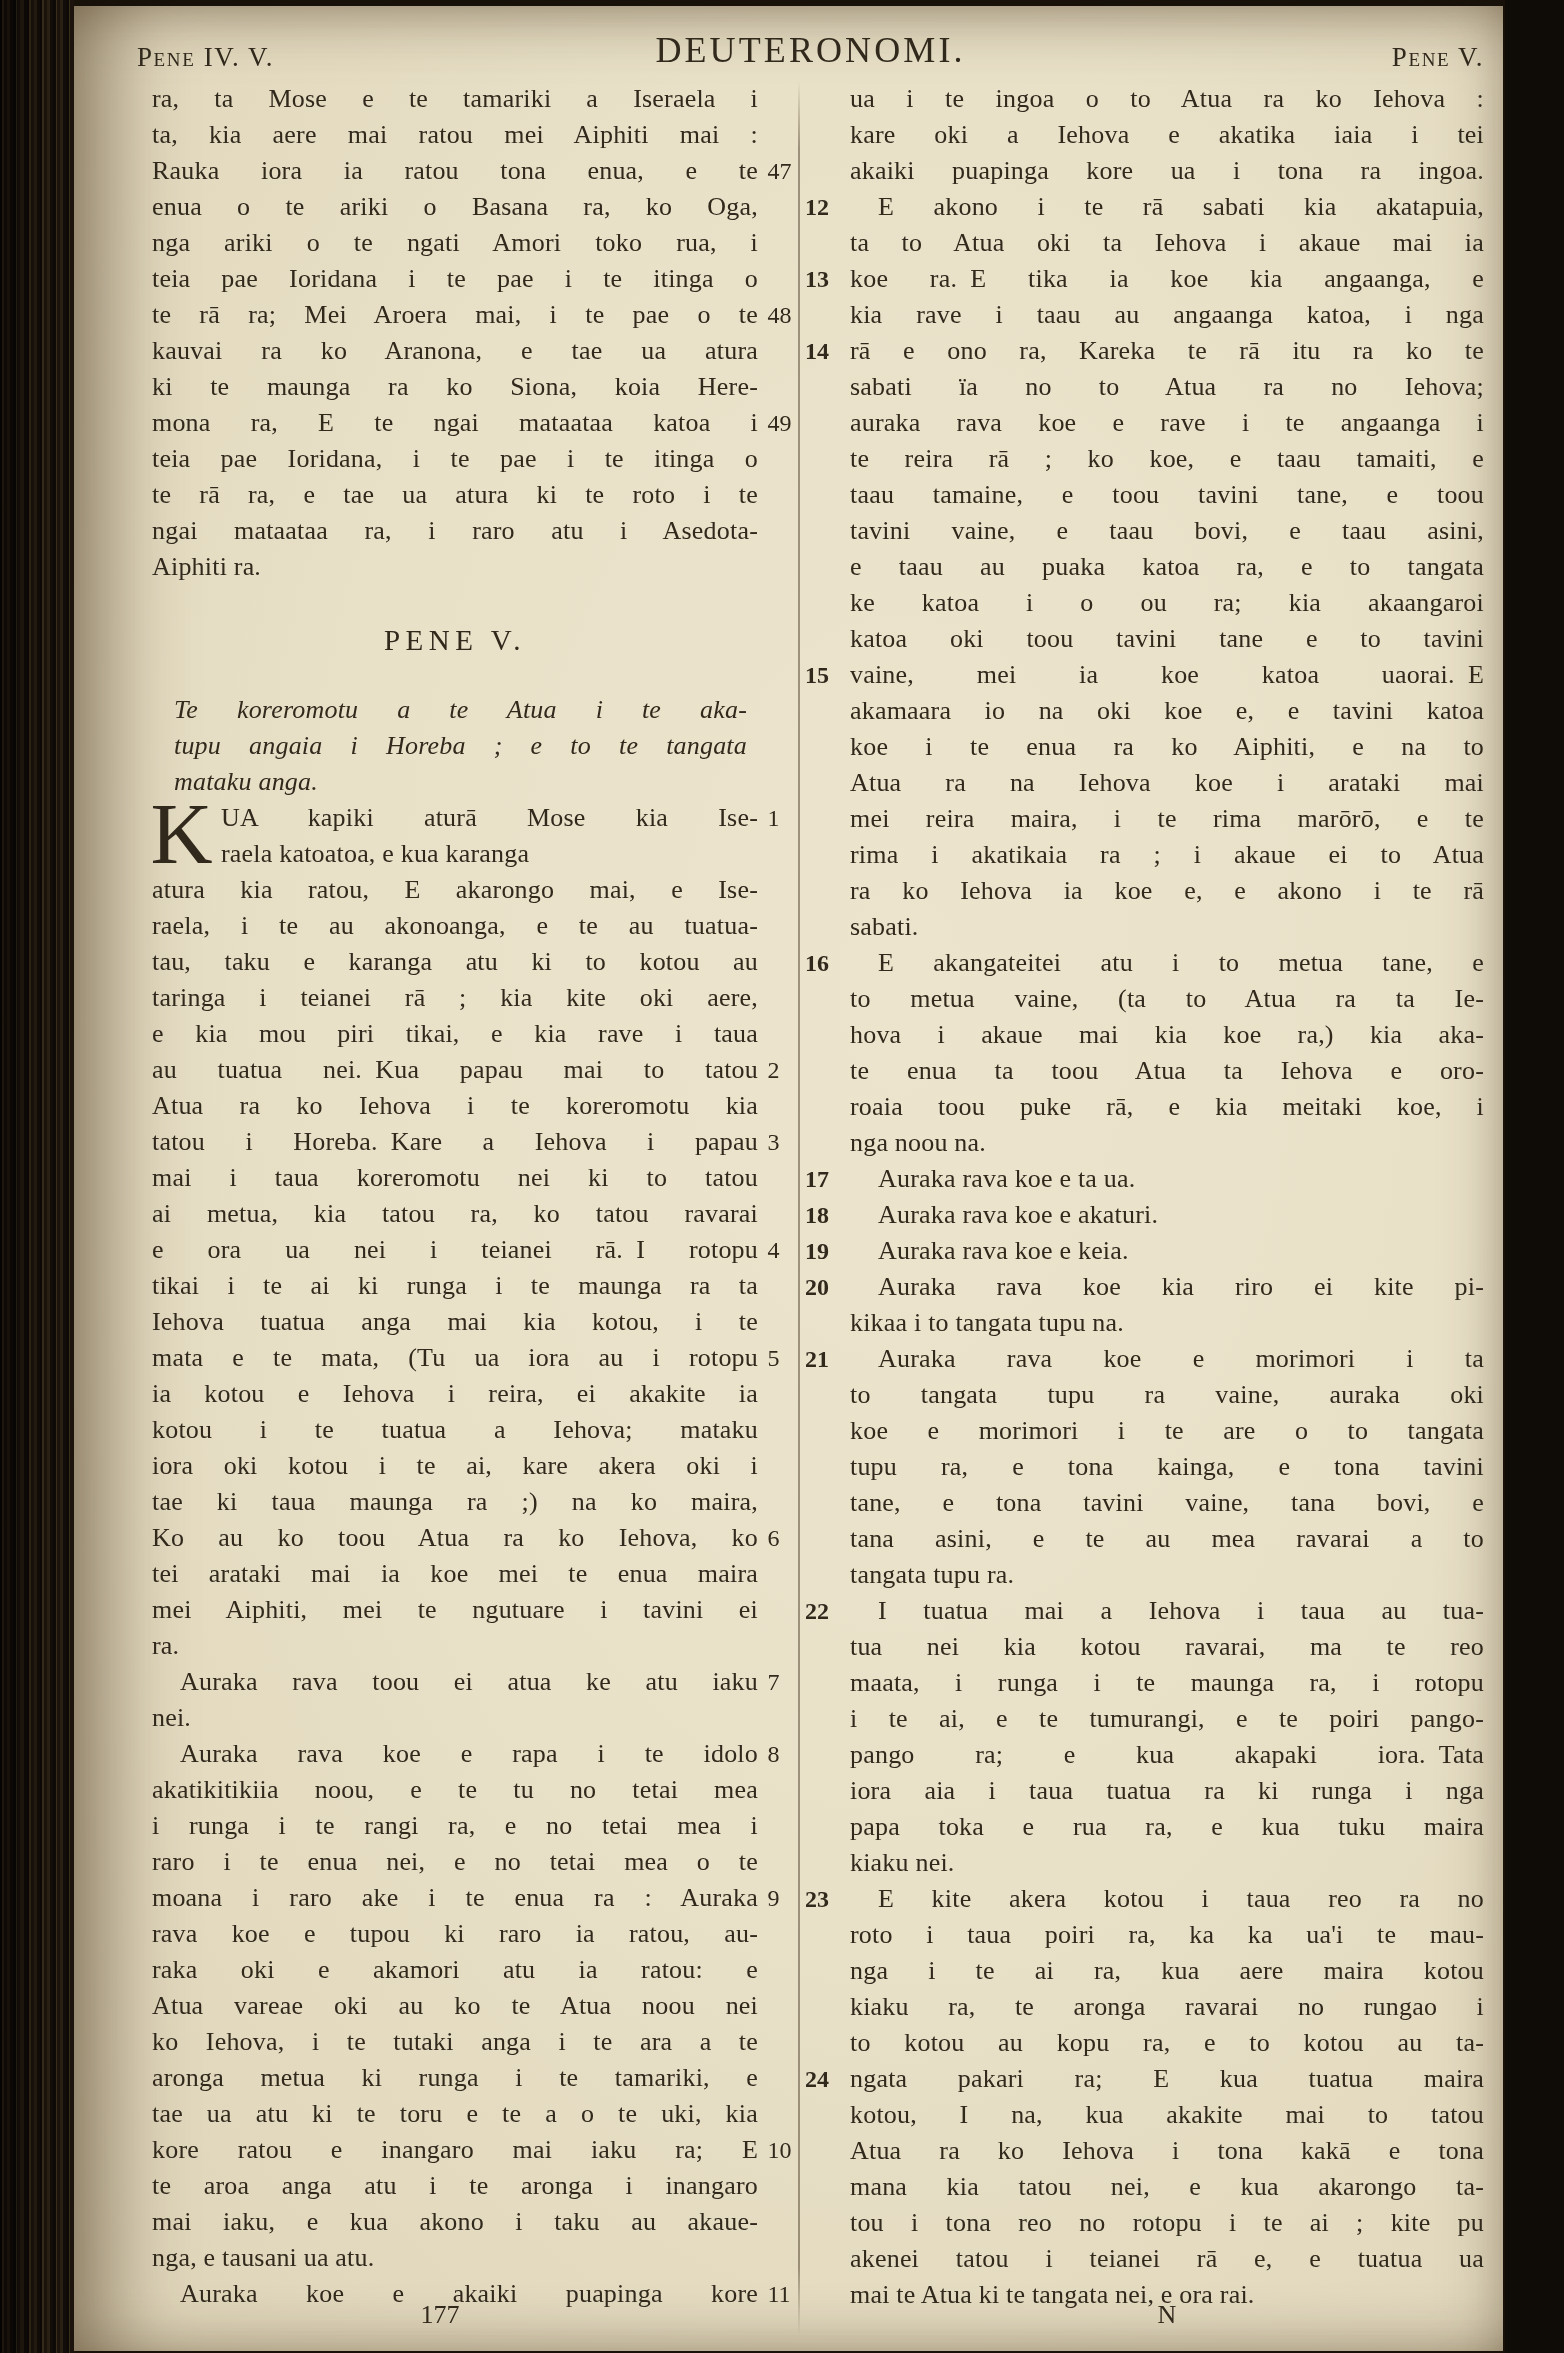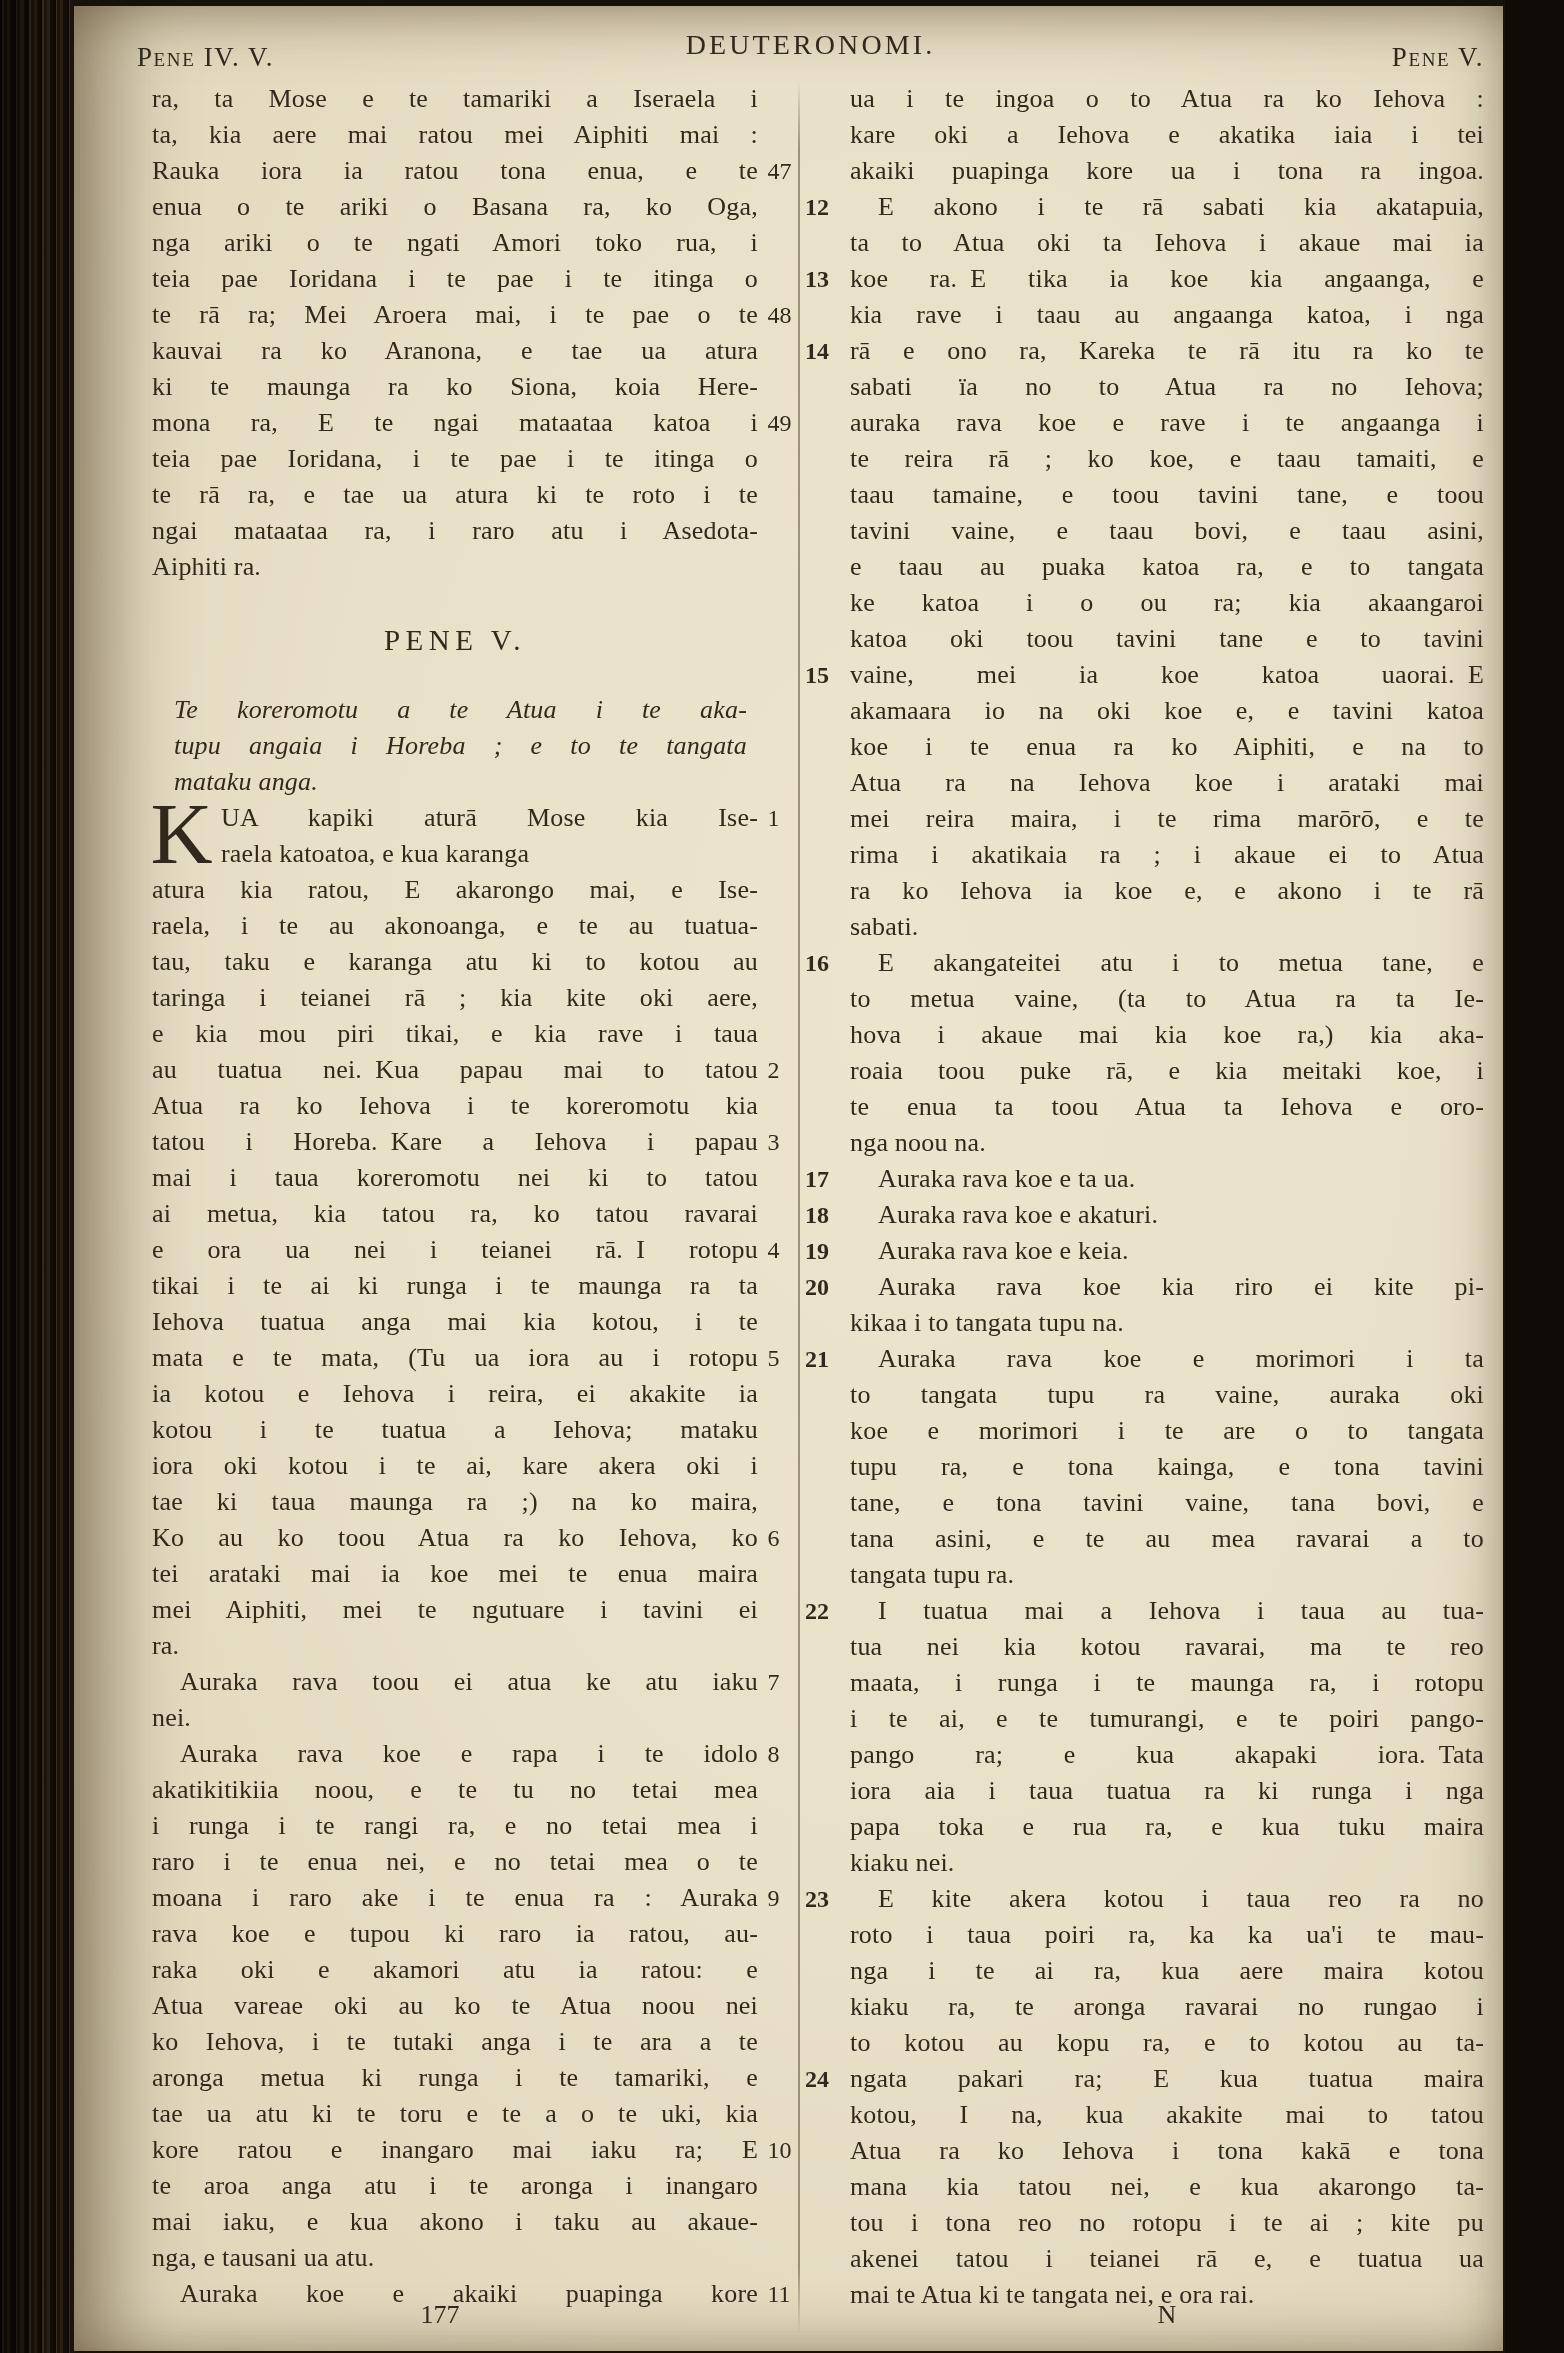--- a/index.html
+++ b/index.html
@@ -28,21 +28,21 @@
   }
   .header{position:absolute;left:63px;top:23.5px;width:1347px;height:50px;}
   .h-side{
     position:absolute;top:12.5px;font-variant:small-caps;
     font-size:27px;letter-spacing:1.6px;
   }
   .h-left{left:0;}
   .h-right{right:0;}
   .h-center{
     position:absolute;left:50%;top:0;transform:translateX(-50%);
-    font-size:28px;letter-spacing:3.1px;white-space:nowrap;
+    font-size:36px;letter-spacing:3.1px;white-space:nowrap;
   }
   .col{position:absolute;top:75px;font-size:26px;}
   .col-left{left:63px;width:606px;margin-left:15px;}
   .col-right{left:776px;width:634px;}
   .line{
     position:relative;height:36px;line-height:36px;
     text-align:justify;text-align-last:justify;
     letter-spacing:0.2px;white-space:normal;
   }
   .line.nj{text-align:left;text-align-last:left;}
@@ -170,22 +170,22 @@
         <div class="line"><span>akamaara io na oki koe e, e tavini katoa</span></div>
         <div class="line"><span>koe i te enua ra ko Aiphiti, e na to</span></div>
         <div class="line"><span>Atua ra na Iehova koe i arataki mai</span></div>
         <div class="line"><span>mei reira maira, i te rima marōrō, e te</span></div>
         <div class="line"><span>rima i akatikaia ra ; i akaue ei to Atua</span></div>
         <div class="line"><span>ra ko Iehova ia koe e, e akono i te rā</span></div>
         <div class="line nj"><span>sabati.</span></div>
         <div class="line ind"><span>E akangateitei atu i to metua tane, e</span><span class="vn r">16</span></div>
         <div class="line"><span>to metua vaine, (ta to Atua ra ta Ie-</span></div>
         <div class="line"><span>hova i akaue mai kia koe ra,) kia aka-</span></div>
+        <div class="line"><span>te enua ta toou Atua ta Iehova e oro-</span></div>
         <div class="line"><span>roaia toou puke rā, e kia meitaki koe, i</span></div>
-        <div class="line"><span>te enua ta toou Atua ta Iehova e oro-</span></div>
         <div class="line nj"><span>nga noou na.</span></div>
         <div class="line nj ind"><span>Auraka rava koe e ta ua.</span><span class="vn r">17</span></div>
         <div class="line nj ind"><span>Auraka rava koe e akaturi.</span><span class="vn r">18</span></div>
         <div class="line nj ind"><span>Auraka rava koe e keia.</span><span class="vn r">19</span></div>
         <div class="line ind"><span>Auraka rava koe kia riro ei kite pi-</span><span class="vn r">20</span></div>
         <div class="line nj"><span>kikaa i to tangata tupu na.</span></div>
         <div class="line ind"><span>Auraka rava koe e morimori i ta</span><span class="vn r">21</span></div>
         <div class="line"><span>to tangata tupu ra vaine, auraka oki</span></div>
         <div class="line"><span>koe e morimori i te are o to tangata</span></div>
         <div class="line"><span>tupu ra, e tona kainga, e tona tavini</span></div>

